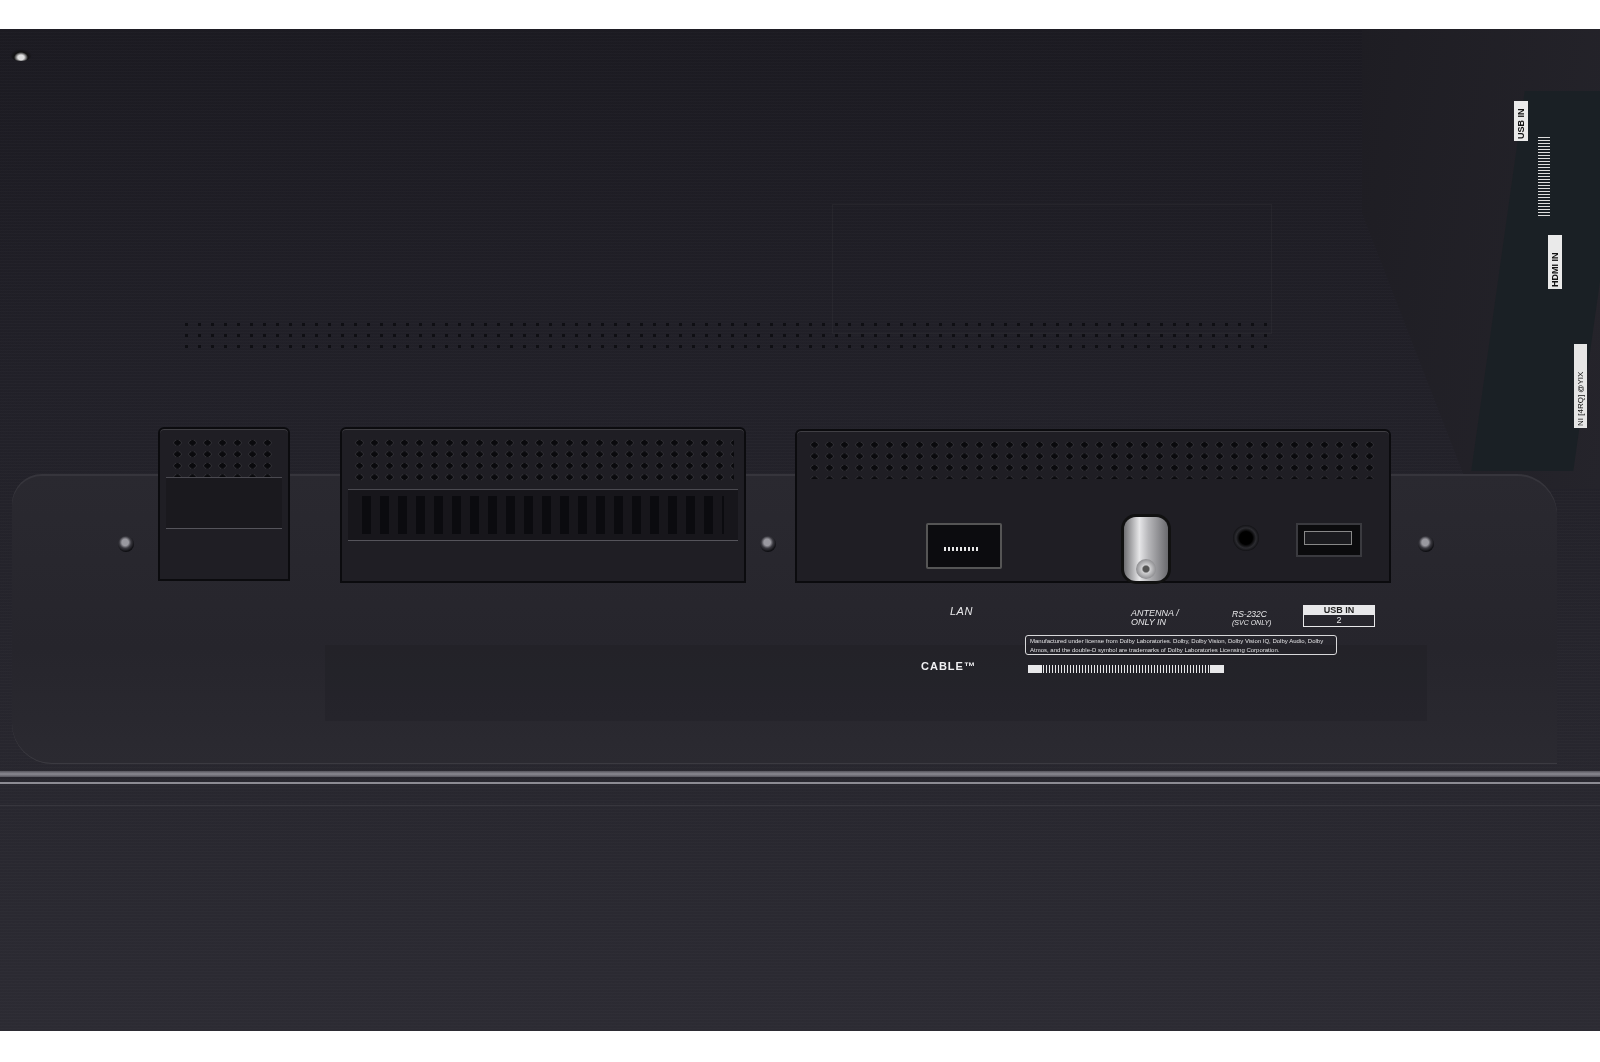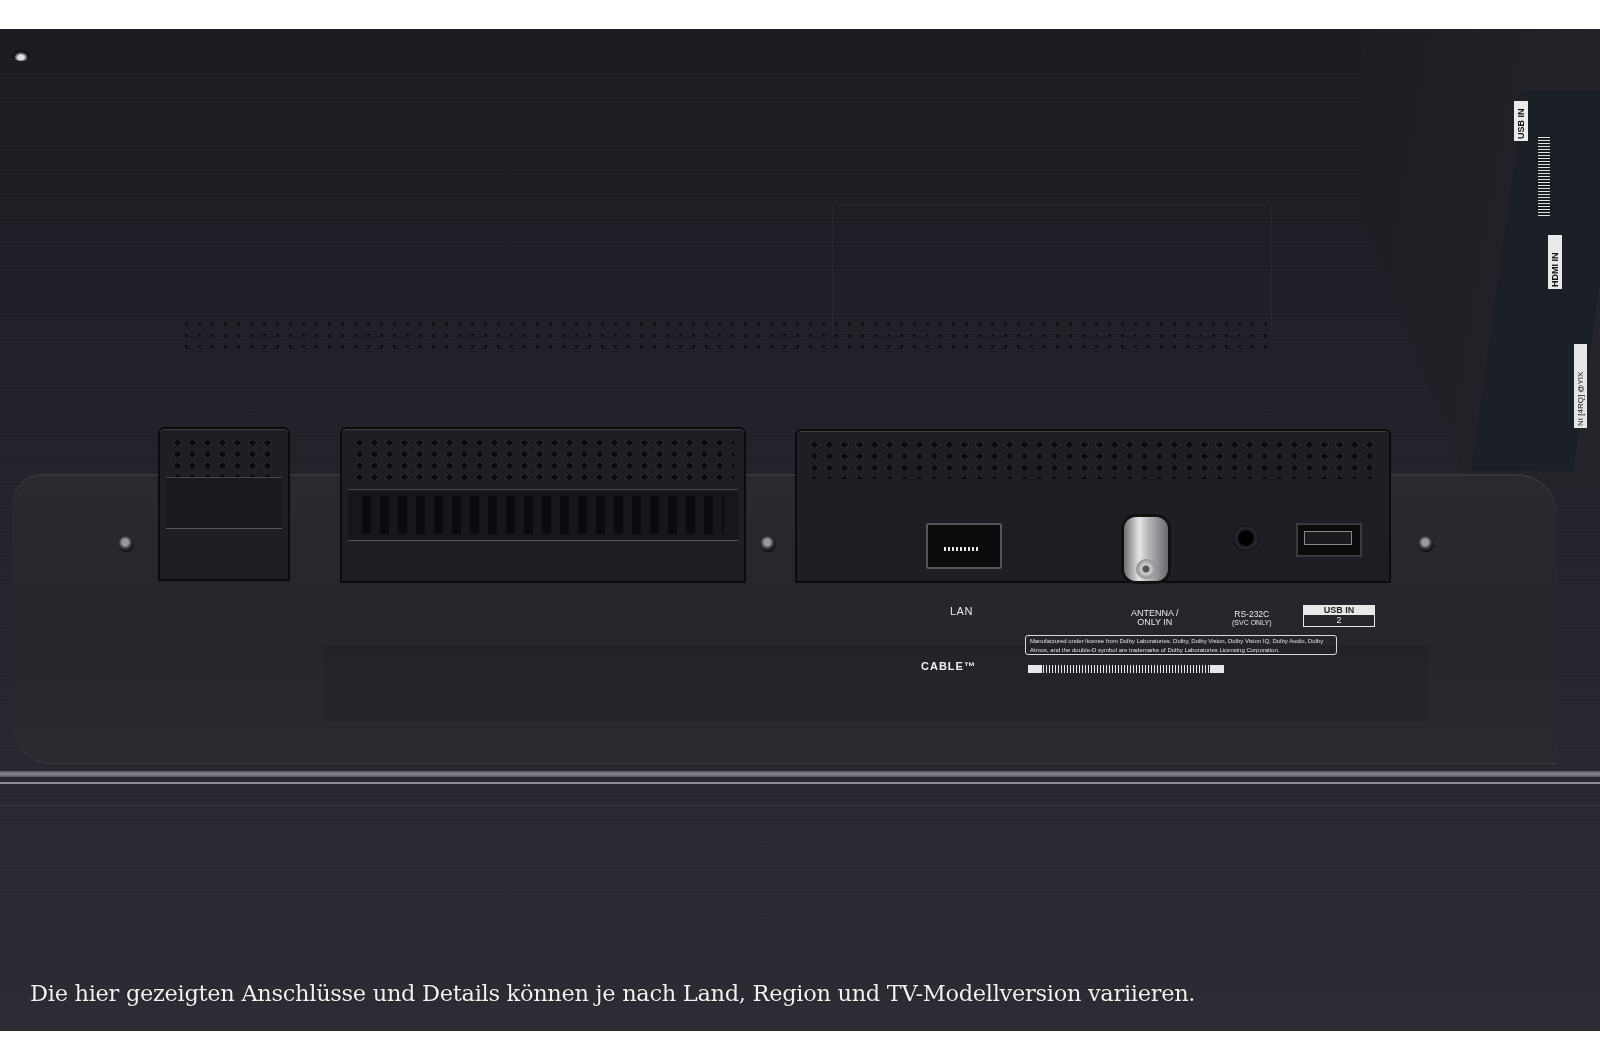--- a/index.html
+++ b/index.html
@@ -47,21 +47,21 @@
   .coax{left:1124px;top:488px;width:44px;height:64px;border-radius:12px;
     background:linear-gradient(90deg,#6f6f72,#e6e6e8 35%,#b8b8bb 55%,#6a6a6e);
     box-shadow:0 0 0 3px #111;}
   .coax::after{content:"";position:absolute;left:12px;top:42px;width:20px;height:20px;border-radius:50%;
     background:radial-gradient(circle,#555 0 20%,#cfcfd1 30%,#8f8f92 70%);}
   .jack{left:1233px;top:496px;width:26px;height:26px;border-radius:50%;
     background:radial-gradient(circle,#000 0 35%,#2b2b30 55%,#0b0b0e 75%);}
   .usb{left:1296px;top:494px;width:62px;height:30px;border:2px solid #3a3a3f;background:#0b0b0d;}
   .usb::after{content:"";position:absolute;left:6px;top:6px;width:46px;height:12px;background:#1b1b1f;border:1px solid #888;}
   
-  .lbl{position:absolute;color:#e8e8ea;font-family:"Liberation Sans",sans-serif;text-align:center;line-height:1.05;}
+  .lbl{position:absolute;color:#e8e8ea;font-family:"Liberation Sans",sans-serif;line-height:1.05;font-style:italic;}
   .lbl-lan{left:950px;top:618px;font-size:11px;letter-spacing:.5px;}
   .lbl-ant{left:1120px;top:621px;font-size:9px;margin-left:11px;}
   .lbl-rs{left:1232px;top:622px;font-size:8.5px;}
   .lbl-rs .sub{font-size:7px;display:block;}
   .usb-box{position:absolute;left:1303px;top:619px;width:70px;height:20px;border:1px solid #e8e8ea;font-size:9px;color:#e8e8ea;}
   .usb-box .top{background:#e8e8ea;color:#222;height:9px;line-height:9px;text-align:center;font-weight:bold;}
   .usb-box .num{text-align:center;line-height:10px;}
   .dolby{position:absolute;left:1025px;top:649px;width:312px;height:20px;border:1px solid #d8d8da;border-radius:3px;
     color:#e0e0e2;font-size:6px;line-height:9px;padding:1px 4px;box-sizing:border-box;}
   .hdmi{position:absolute;left:921px;top:674px;color:#f0f0f2;font-size:11px;font-weight:bold;letter-spacing:1px;}
@@ -142,15 +142,14 @@
   </div>
 
   <div class="dolby" style="top:606px;">Manufactured under license from Dolby Laboratories. Dolby, Dolby Vision, Dolby Vision IQ, Dolby Audio, Dolby Atmos, and the double-D symbol are trademarks of Dolby Laboratories Licensing Corporation.</div>
   <div class="hdmi" style="top:631px;">CABLE™</div>
   <div class="barcode" style="top:636px;"></div>
 
   <div class="rail r1"></div>
   <div class="rail r2"></div>
   <div class="seam"></div>
 
-  <div class="caption" style="top:951px;">Die hier gezeigten Anschlüsse und Details können je nach Land, Region und TV-Modellversion variieren.</div>
 </div>
 <div class="bottom-white"></div>
 
 </body></html>

